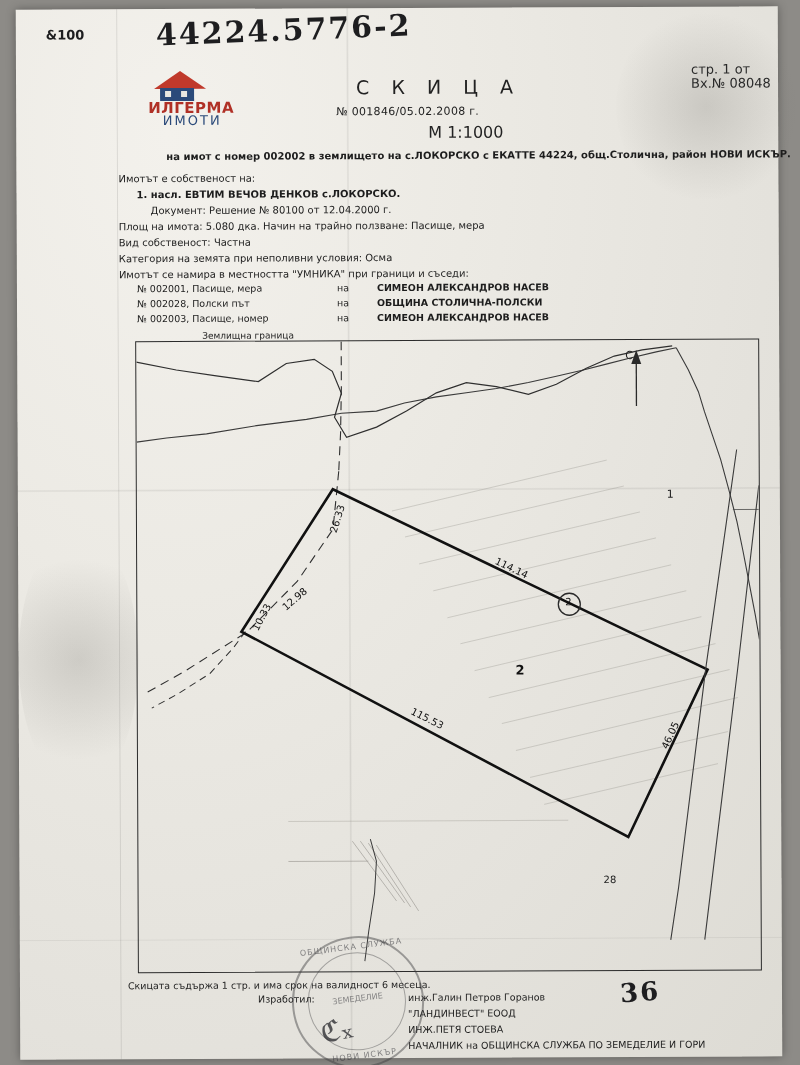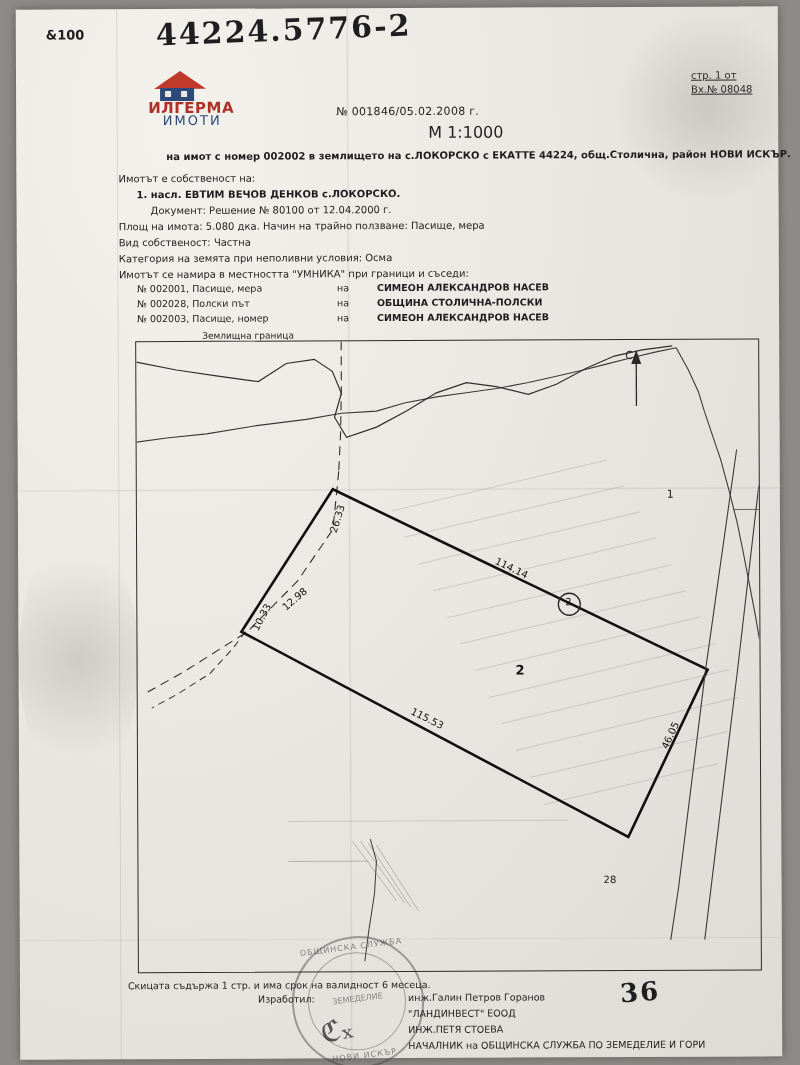--- a/index.html
+++ b/index.html
@@ -153,25 +153,24 @@
   .doc-scale {
     position: absolute;
     left: 412px;
     top: 115px;
     font-size: 16px;
     color: #222;
   }
   .page-info {
     position: absolute;
     left: 675px;
-    top: 62px;
-    font-size: 10px;
+    top: 56px;
+    font-size: 13px;
     color: #2a2a2a;
     line-height: 14px;
-    text-decoration: underline;
   }
 
   
   .info {
     position: absolute;
     left: 102px;
     top: 140px;
     width: 640px;
     font-size: 10px;
     color: #1d1d1d;
@@ -322,20 +321,21 @@
 
       <div class="logo">
         <div class="house"></div>
         <div class="housebody"></div>
         <div class="win a"></div>
         <div class="win b"></div>
         <div class="brand">ИЛГЕРМА</div>
         <div class="brand-sub">ИМОТИ</div>
       </div>
 
+      <div class="doc-title">С К И Ц А</div>
       <div class="doc-num">№ 001846/05.02.2008 г.</div>
       <div class="doc-scale">М 1:1000</div>
       <div class="page-info">
         <div>стр. 1 от</div>
         <div>Вх.№ 08048</div>
       </div>
 
       <div class="info">
         <div class="row ind1 b">на имот с номер 002002 в землището на с.ЛОКОРСКО с ЕКАТТЕ 44224, общ.Столична, район НОВИ ИСКЪР.</div>
         <div class="row" style="height:6px;"></div>

